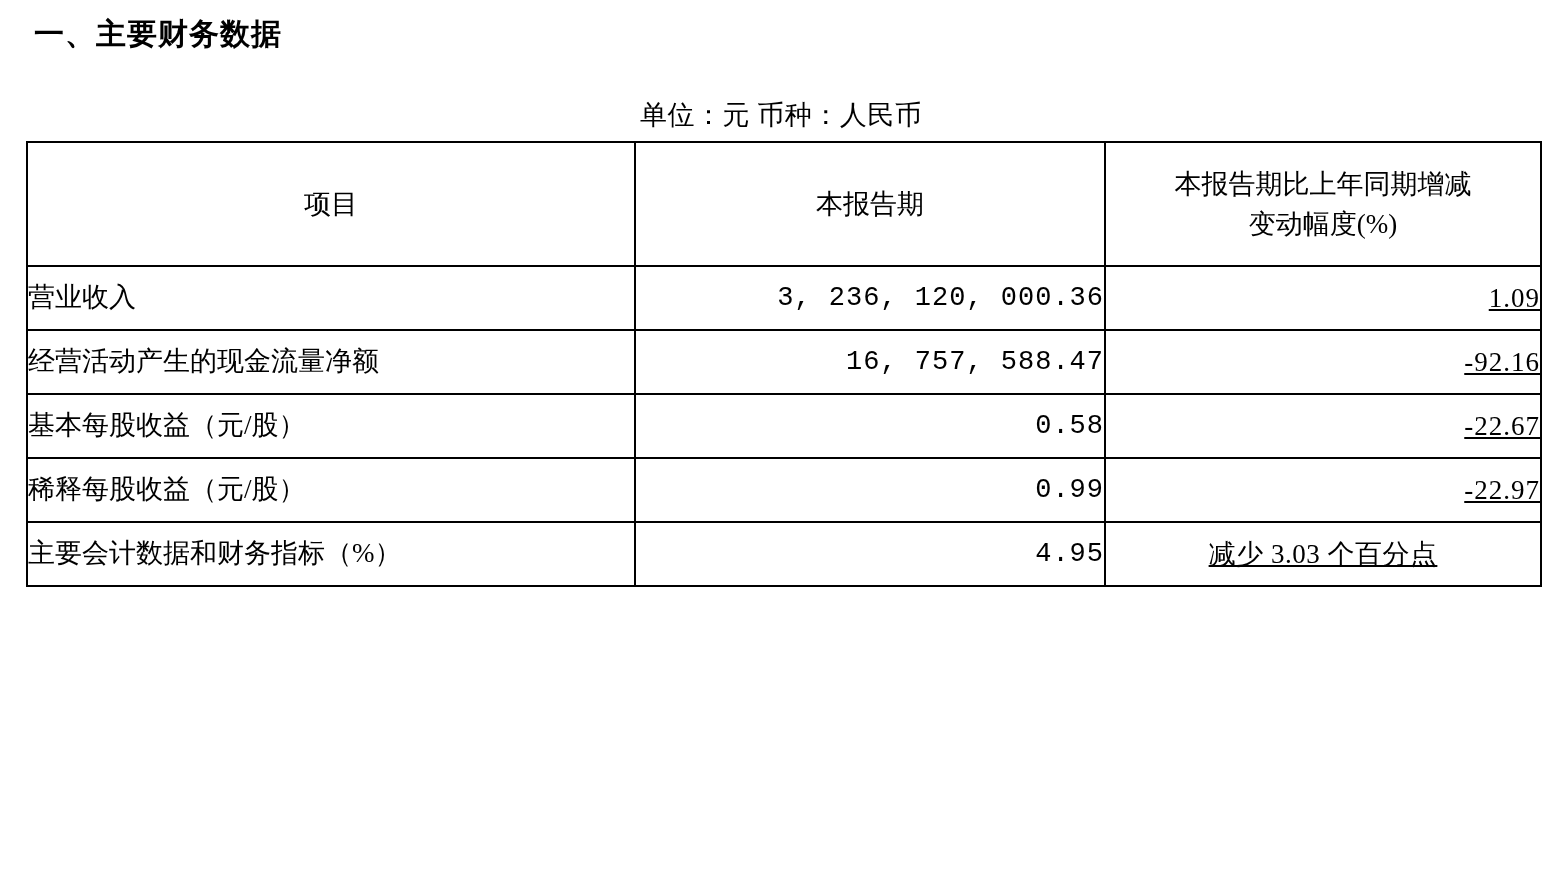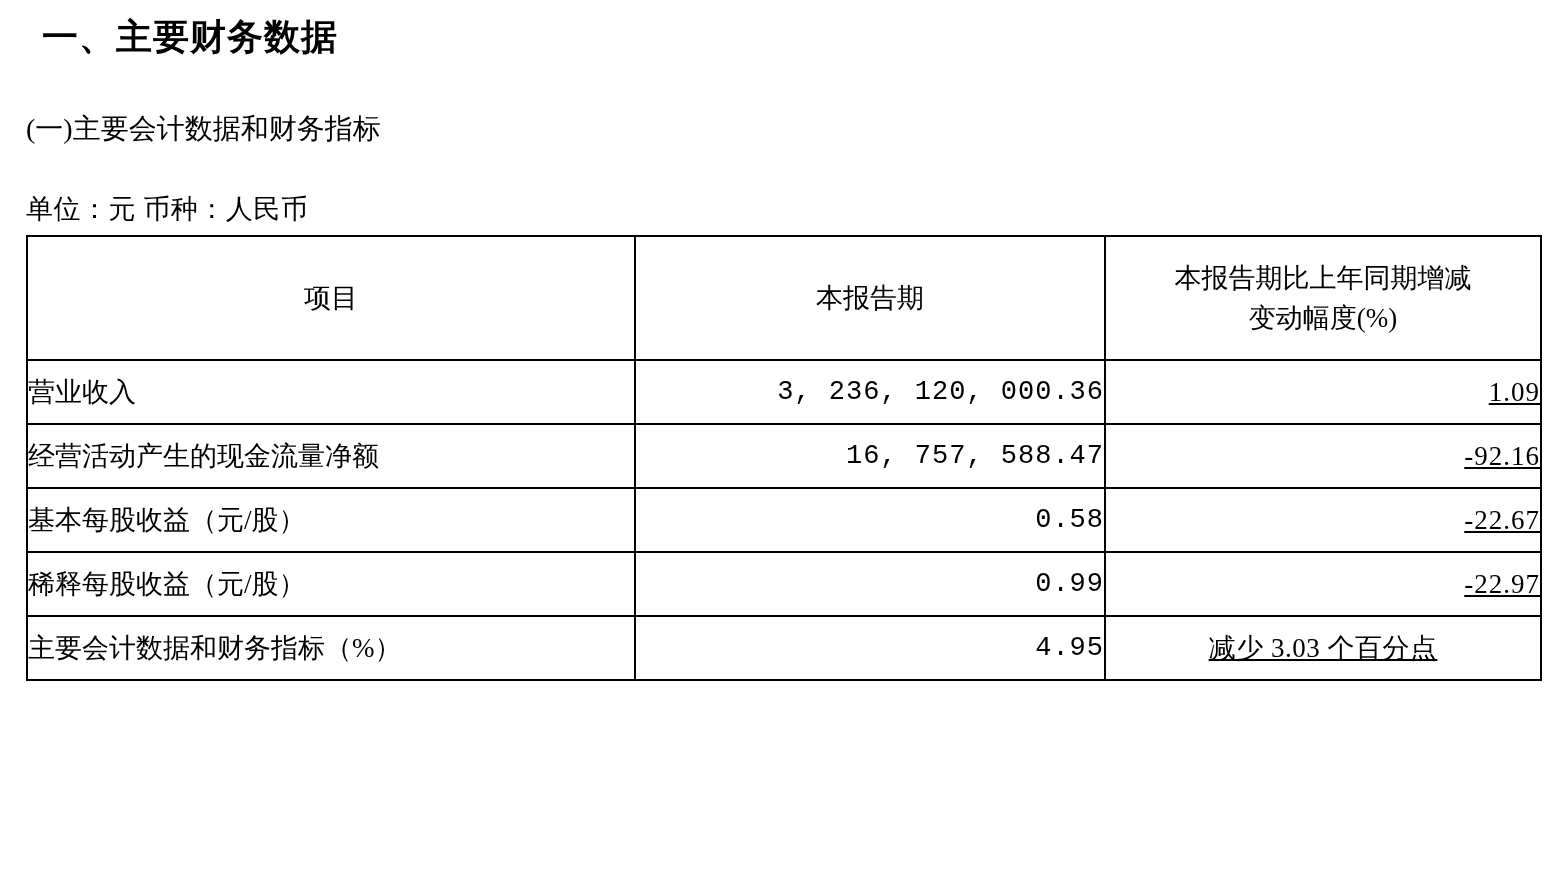--- a/index.html
+++ b/index.html
@@ -14,35 +14,35 @@
     color: #000000;
     position: relative;
     overflow: hidden;
   }
   .page {
     padding: 0 26px;
     box-sizing: border-box;
     width: 1566px;
   }
   .heading-1 {
-    font-size: 36px;
+    font-size: 30px;
     font-weight: bold;
     letter-spacing: 1px;
-    margin: 14px 0 0 16px;
+    margin: 14px 0 0 8px;
     line-height: 1.3;
   }
   .heading-2 {
     font-size: 28px;
     font-weight: normal;
     margin: 50px 0 0 0;
     line-height: 1.3;
   }
   .unit-line {
     font-size: 27px;
-    text-align: left;
+    text-align: center;
     margin: 44px 0 8px 0;
     padding-right: 4px;
     letter-spacing: 0.5px;
   }
   table.fin {
     border-collapse: collapse;
     width: 1514px;
     table-layout: fixed;
     font-size: 27px;
   }
@@ -93,21 +93,20 @@
   .row-tall td { height: 110px; }
   .row-normal td { height: 62px; }
 </style>
 </head>
 <body>
 
 <div class="page">
 
   <h1 class="heading-1">一、主要财务数据</h1>
 
-  <h2 class="heading-2">(一)主要会计数据和财务指标</h2>
 
   <div class="unit-line">单位：元   币种：人民币</div>
 
   <table class="fin">
     <colgroup>
       <col class="c-item">
       <col class="c-val">
       <col class="c-chg">
     </colgroup>
     <thead>

